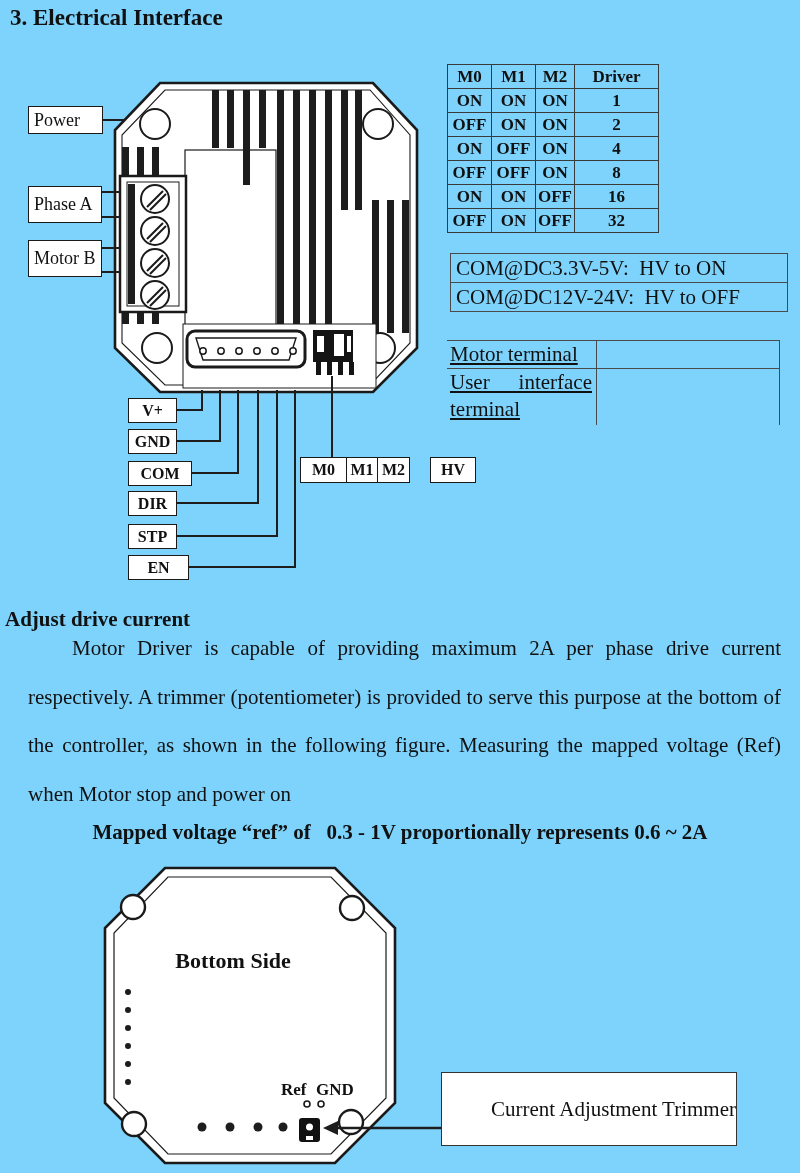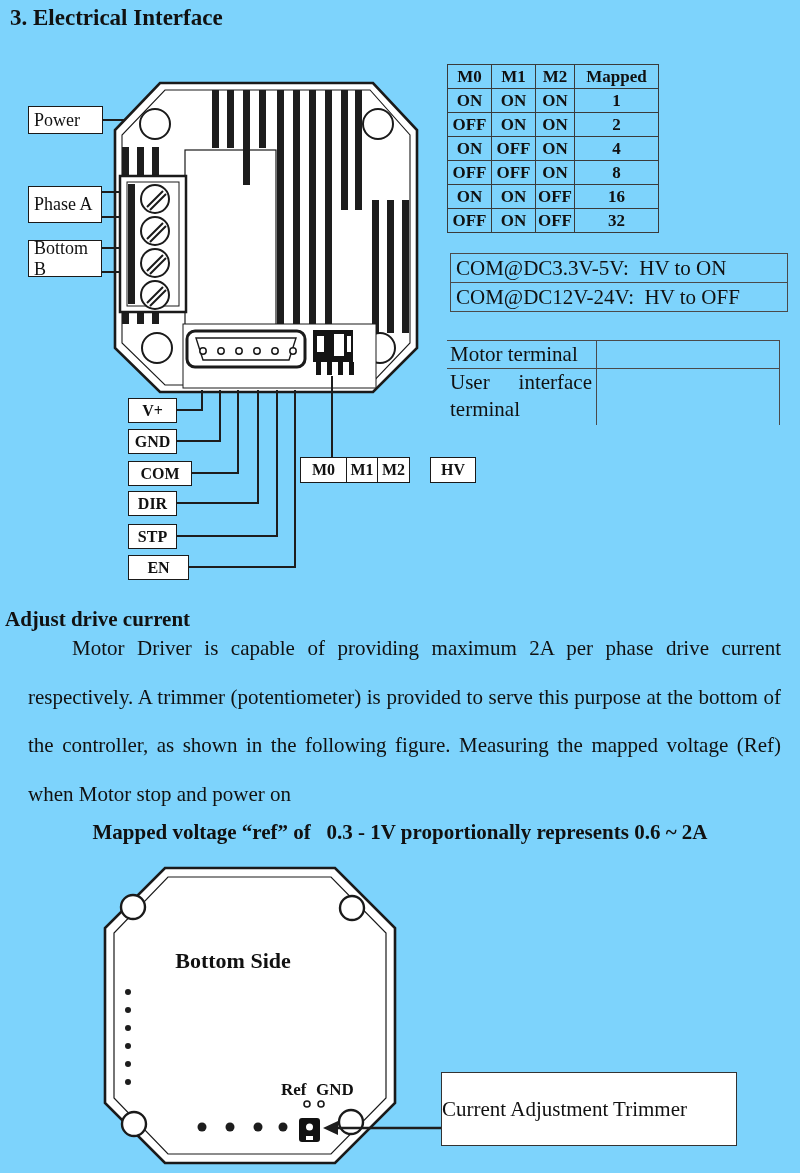--- a/index.html
+++ b/index.html
@@ -23,40 +23,40 @@
   .c-m0{width:43px}.c-m1{width:43px}.c-m2{width:38px}.c-ix{width:83px}
 
   
   .com-table{position:absolute;left:450px;top:253px;width:336px;border:1.5px solid #4a4a4a;}
   .com-row{font-size:21px;height:28px;line-height:28px;padding-left:5px;white-space:pre;}
   .com-row:first-child{border-bottom:1.5px solid #4a4a4a;}
 
   
   .term-table{position:absolute;left:447px;top:340px;width:333px;box-sizing:border-box;
        border-top:1.2px solid #4a4a4a;border-right:1.2px solid #4a4a4a;}
-  .term-row{display:flex;}
+  .term-row{display:flex;text-decoration:underline;}
   .term-row1{border-bottom:1.2px solid #4a4a4a;}
   .term-label{width:150px;box-sizing:border-box;border-right:1.2px solid #4a4a4a;
        font-size:21px;line-height:27px;padding:0 4px 0 3px;text-align:justify;text-align-last:left;}
   .term-value{flex:1;font-size:21px;line-height:27px;padding-left:8px;}
   .term-row1 .term-label,.term-row1 .term-value{height:27px;}
   .term-row2 .term-label{height:56px;}
 
   .sec-head{left:5px;top:581px;font-size:21px;font-weight:bold;margin-top:26px;}
   .para{left:28px;top:624px;width:753px;font-size:21px;line-height:48.5px;
         text-align:justify;text-indent:44px;}
   .highlight{left:0;top:820px;width:800px;text-align:center;font-size:21px;
         font-weight:bold;white-space:pre;}
 
   .bottom-side-label{left:150px;top:948px;width:166px;text-align:center;
         font-size:22px;font-weight:bold;}
   .ref-label{left:281px;top:1080px;font-size:17px;font-weight:bold;}
   .gnd-label{left:316px;top:1080px;font-size:17px;font-weight:bold;}
   .callout{left:441px;top:1072px;width:296px;height:74px;border:1.6px solid #333;
-        display:flex;align-items:center;justify-content:flex-start;font-size:21px;
+        display:flex;align-items:center;justify-content:flex-end;font-size:21px;
         box-sizing:border-box;background:#fff;}
 </style>
 </head>
 <body>
 
 <div class="page">
 
   <div class="abs title">3. Electrical Interface</div>
 
   <svg viewBox="0 40 500 550" style="left:0;top:40px;width:500px;height:550px">
@@ -154,21 +154,21 @@
     </g>
   </svg>
 
   <div class="box io" style="left:28px;top:106px;width:75px;height:28px">
       <span>Power</span>
     </div>
   <div class="box io" style="left:28px;top:186px;width:74px;height:37px">
       <span>Phase A</span>
     </div>
   <div class="box io" style="left:28px;top:240px;width:74px;height:37px">
-      <span>Bottom B</span>
+      <span>Motor B</span>
     </div>
 
   <div class="box pin" style="left:128px;top:398px;width:49px;height:25px">
       <span>V+</span>
     </div>
   <div class="box pin" style="left:128px;top:429px;width:49px;height:25px">
       <span>GND</span>
     </div>
   <div class="box pin" style="left:128px;top:461px;width:64px;height:25px">
       <span>COM</span>
@@ -195,21 +195,21 @@
   <div class="box mbox" style="left:430px;top:457px;width:46px;height:26px">
       <span>HV</span>
     </div>
 
   <table class="mode-table">
     <tbody>
         <tr>
       <th class="c-m0">M0</th>
       <th class="c-m1">M1</th>
       <th class="c-m2">M2</th>
-      <th class="c-ix">Mapped</th>
+      <th class="c-ix">Driver</th>
     </tr>
     <tr>
       <td>ON</td>
       <td>ON</td>
       <td>ON</td>
       <td>1</td>
     </tr>
     <tr>
       <td>OFF</td>
       <td>ON</td>

